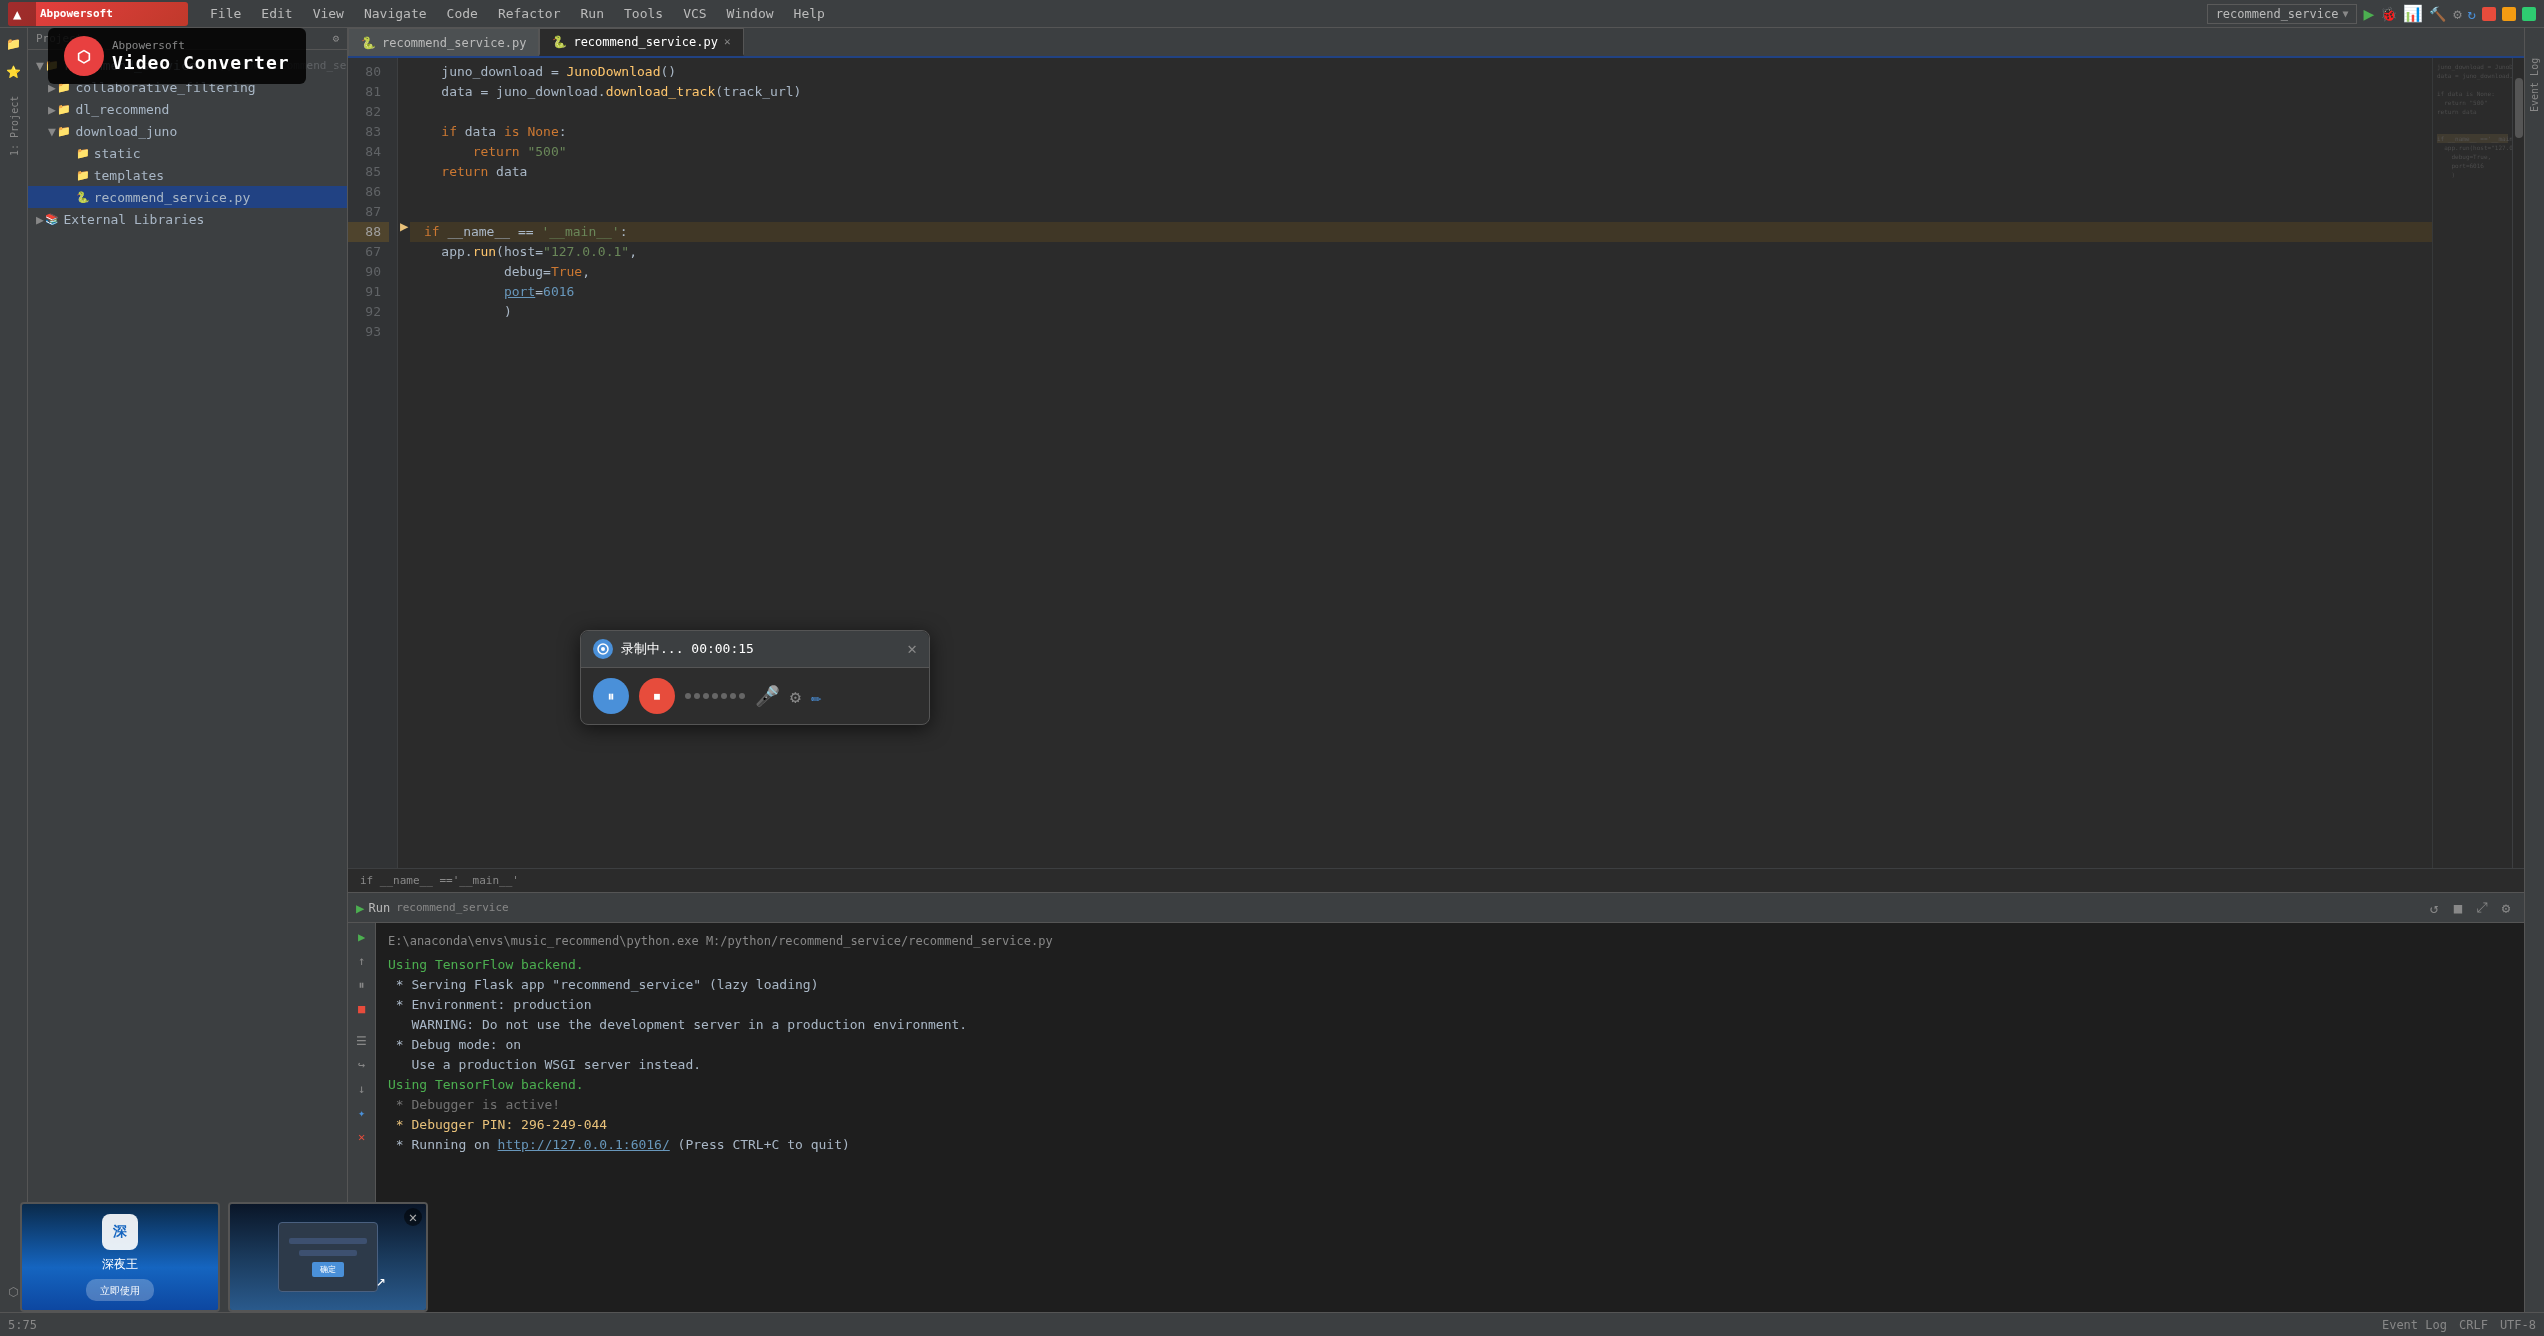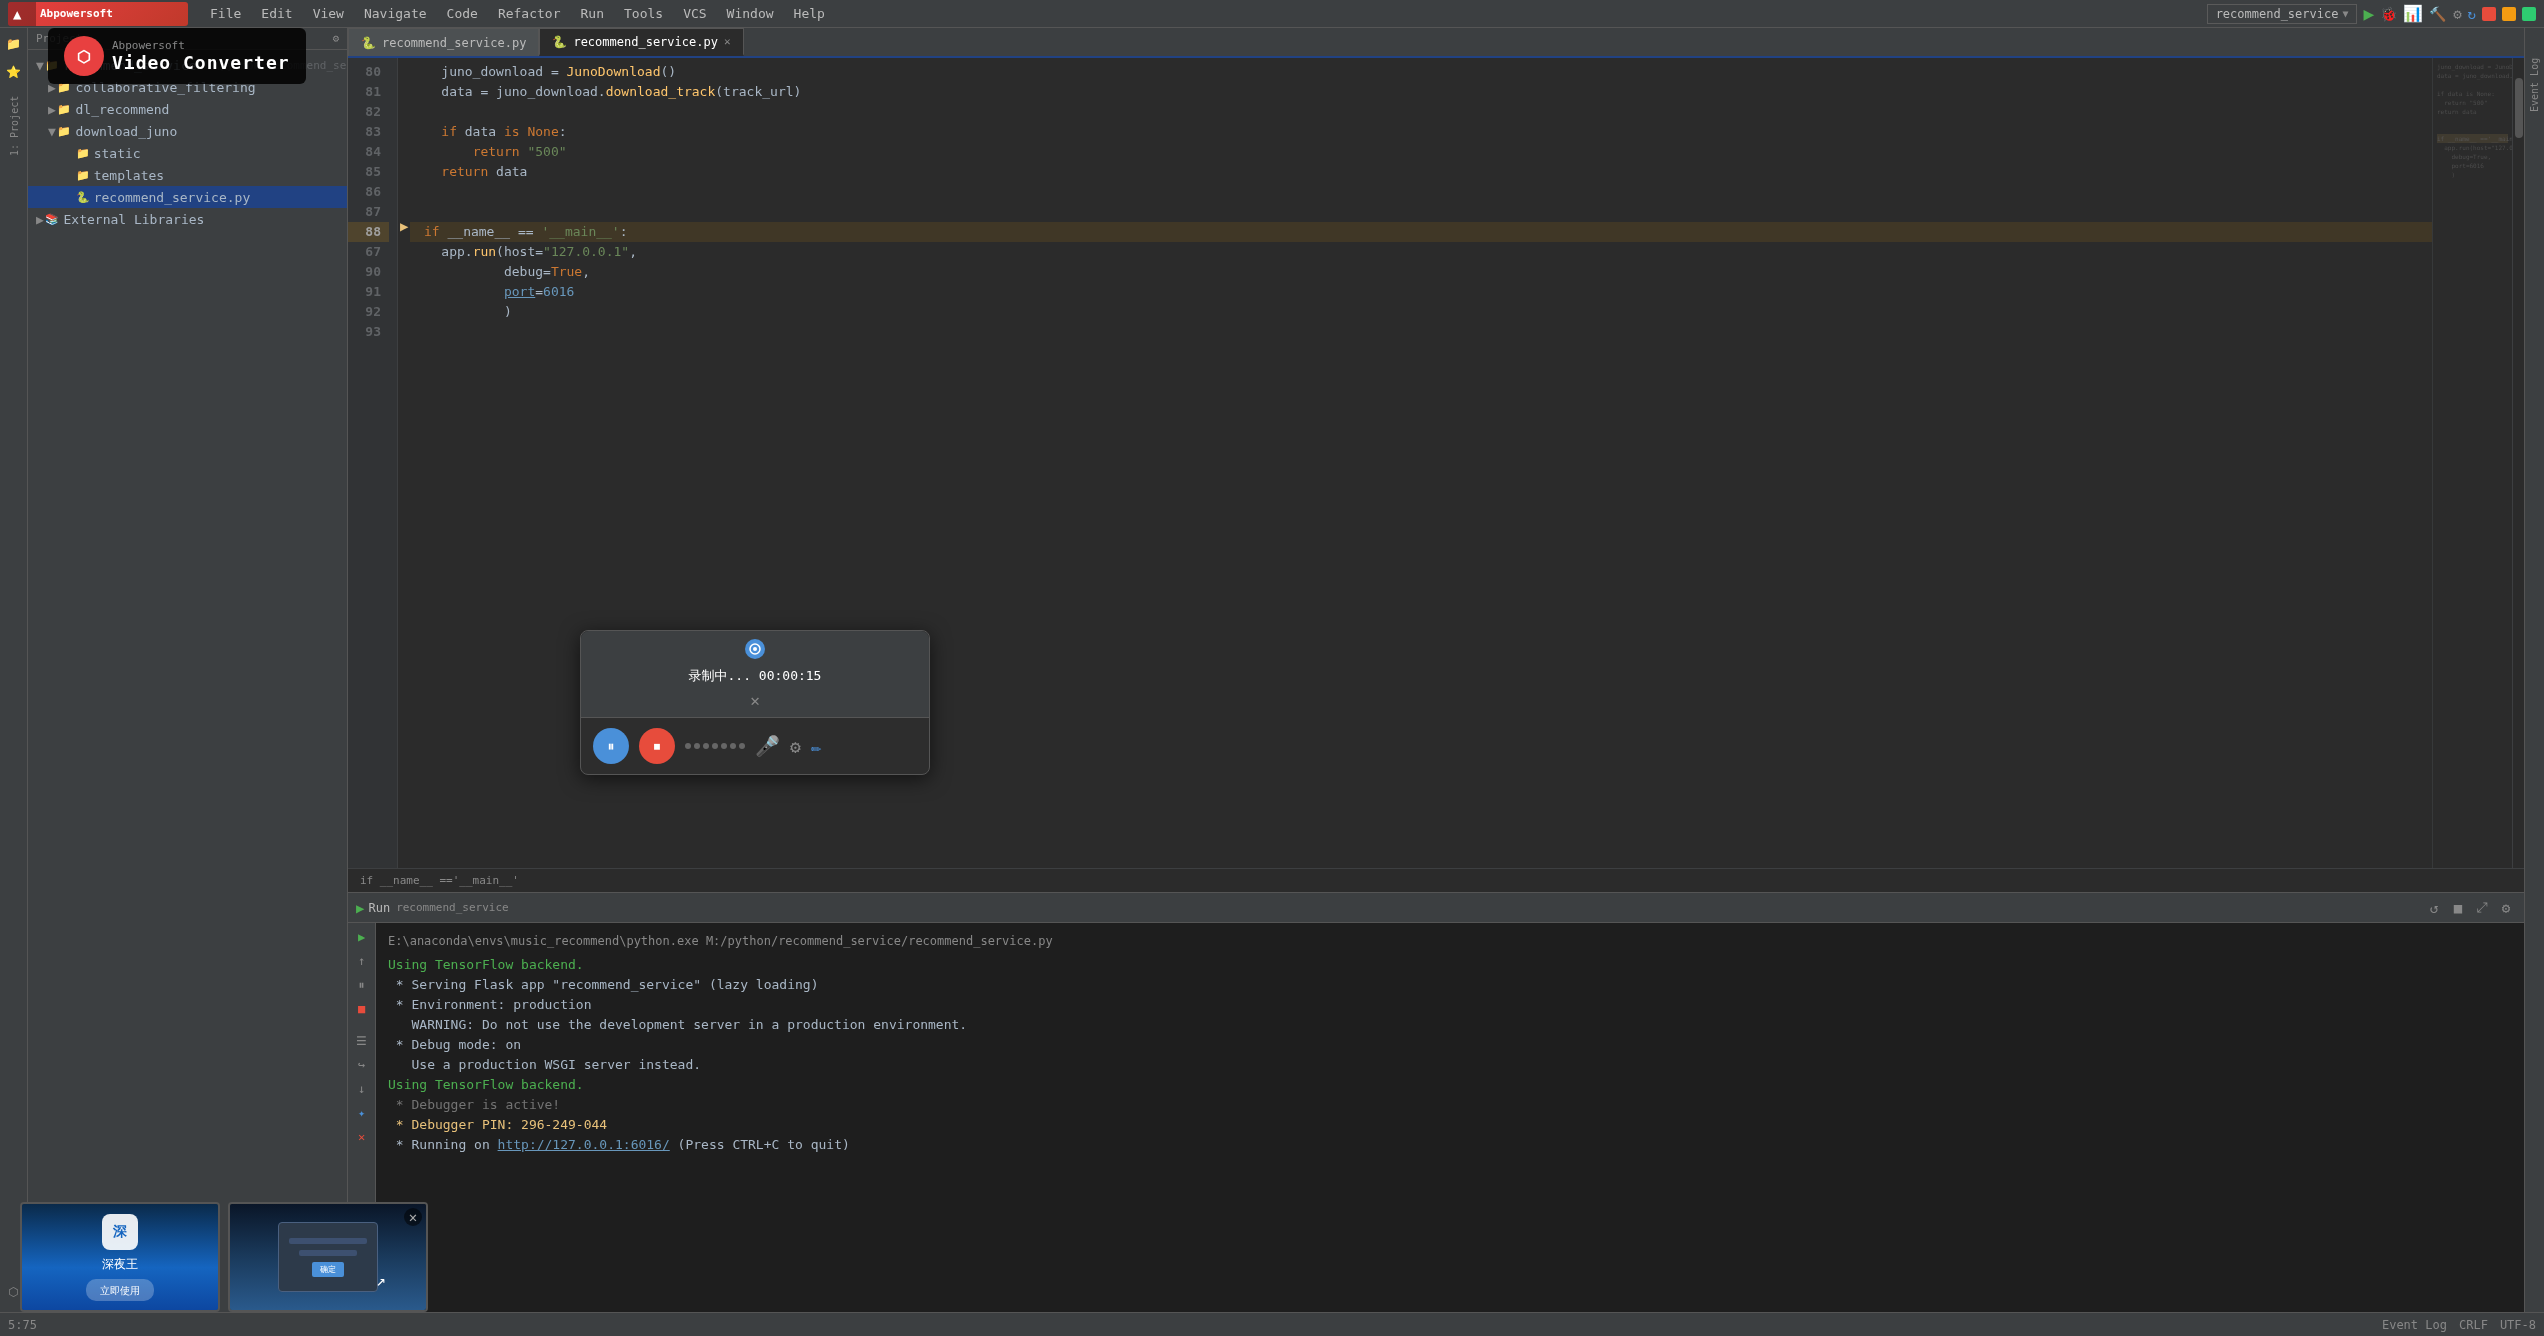--- a/index.html
+++ b/index.html
@@ -163,21 +163,20 @@
       width: 50px;
       background: #313335;
       color: #606366;
       padding: 4px 0;
       text-align: right;
       padding-right: 8px;
       font-size: 13px;
       line-height: 20px;
       flex-shrink: 0;
       border-right: 1px solid #3d3f41;
-      font-weight: bold;
     }
     .code-lines {
       flex: 1;
       padding: 4px 0 4px 12px;
       overflow-y: auto;
       line-height: 20px;
       font-size: 13px;
     }
     .code-line {
       white-space: pre;
@@ -302,21 +301,20 @@
       width: 350px;
     }
     .recording-title-bar {
       display: flex;
       align-items: center;
       padding: 8px 12px;
       gap: 8px;
       background: #3c3f41;
       border-radius: 8px 8px 0 0;
       border-bottom: 1px solid #555;
-      flex-direction: column;
     }
     .rec-icon {
       width: 20px;
       height: 20px;
       background: #4a90d9;
       border-radius: 50%;
       display: flex;
       align-items: center;
       justify-content: center;
       color: white;

